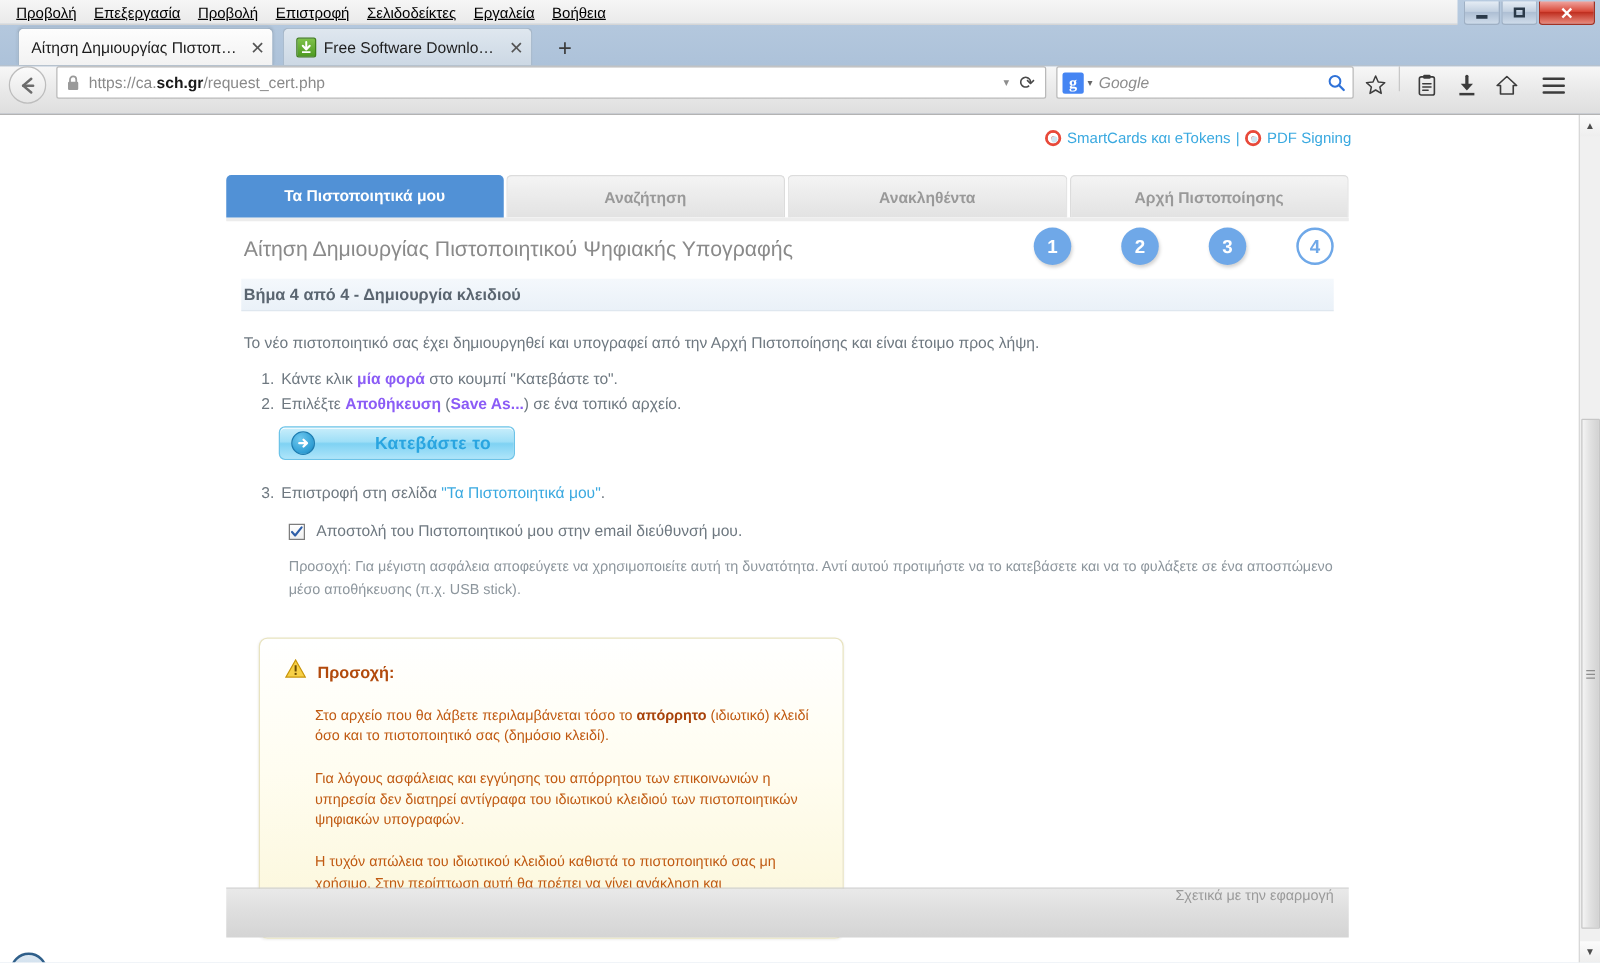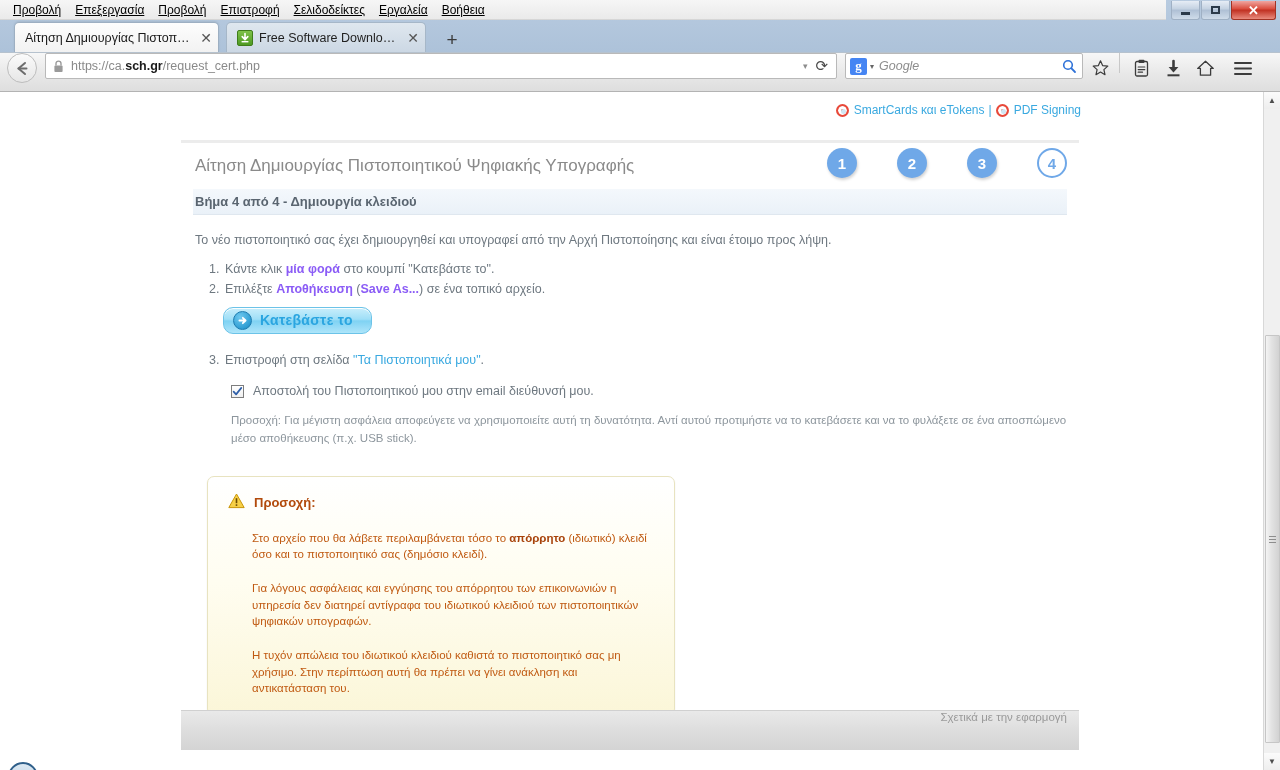--- a/index.html
+++ b/index.html
@@ -254,24 +254,25 @@
     font-size: 12.5px; color: #6e7880; line-height: 1.6;
   }
   ol.steps-list li { padding-left: 2px; }
   ol.steps-list b { color: #8b5cf6; }
 
   
   .dl-wrap { margin: 8px 0 0 63px; }
   .dl-button {
     display: inline-flex; align-items: center;
     height: 27px; padding: 0 18px 0 9px;
-    border-radius: 10px;
+    border-radius: 5px;
     background: linear-gradient(180deg,#c9eefb 0%, #9fdff7 45%, #7fd2f3 52%, #aee5fa 100%);
     border: 1px solid #6cc3e8;
     box-shadow: inset 0 1px 0 rgba(255,255,255,.9);
+    gap: 40px;
   }
   .dl-icon {
     width: 19px; height: 19px; border-radius: 50%;
     background: radial-gradient(circle at 35% 30%, #6fc9ef 0%, #2f9ed4 70%, #1d7cb0 100%);
     border: 1px solid #1d7cb0;
     display: flex; align-items: center; justify-content: center;
     margin-right: 8px; flex: 0 0 auto;
   }
   .dl-label {
     font-size: 14px; font-weight: bold; color: #2aa5e0;
@@ -479,20 +480,34 @@
         </span>
         <span class="toplink-sep">|</span>
         <span class="toplink">
           <span class="lifering"></span>
           <span>PDF Signing</span>
         </span>
       </div>
 
       <div class="panel">
 
+        <div class="nav-tabs">
+          <div class="nav-tab active">
+            <span>Τα Πιστοποιητικά μου</span>
+          </div>
+          <div class="nav-tab idle">
+            <span>Αναζήτηση</span>
+          </div>
+          <div class="nav-tab idle">
+            <span>Ανακληθέντα</span>
+          </div>
+          <div class="nav-tab idle" style="margin-right:0;">
+            <span>Αρχή Πιστοποίησης</span>
+          </div>
+        </div>
         <div class="tabs-underline"></div>
 
         <div class="head-row">
           <div class="page-title">Αίτηση Δημιουργίας Πιστοποιητικού Ψηφιακής Υπογραφής</div>
           <div class="steps">
             <div class="step done">
                 <span>1</span>
               </div>
             <div class="step done">
                 <span>2</span>

